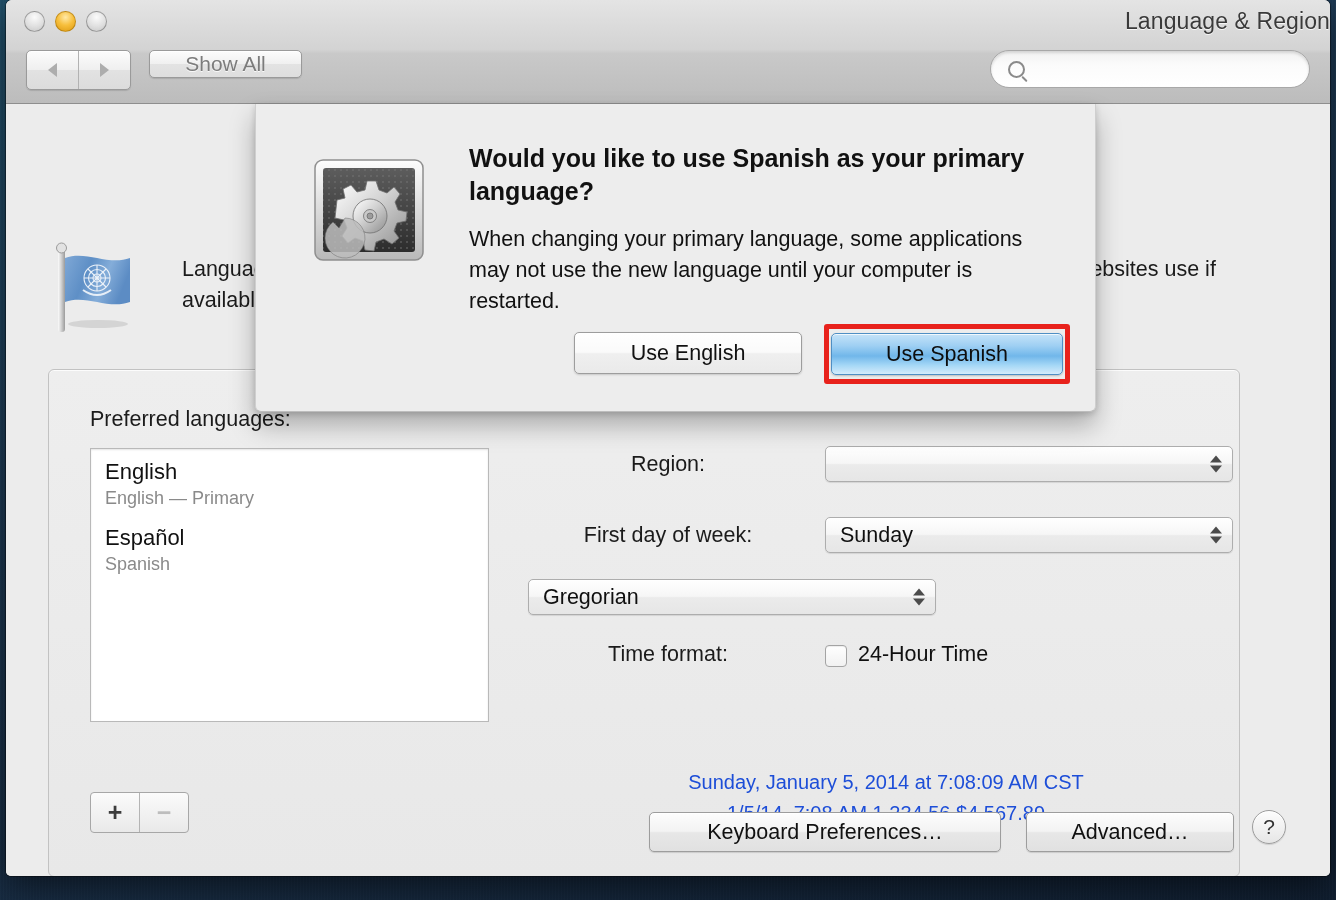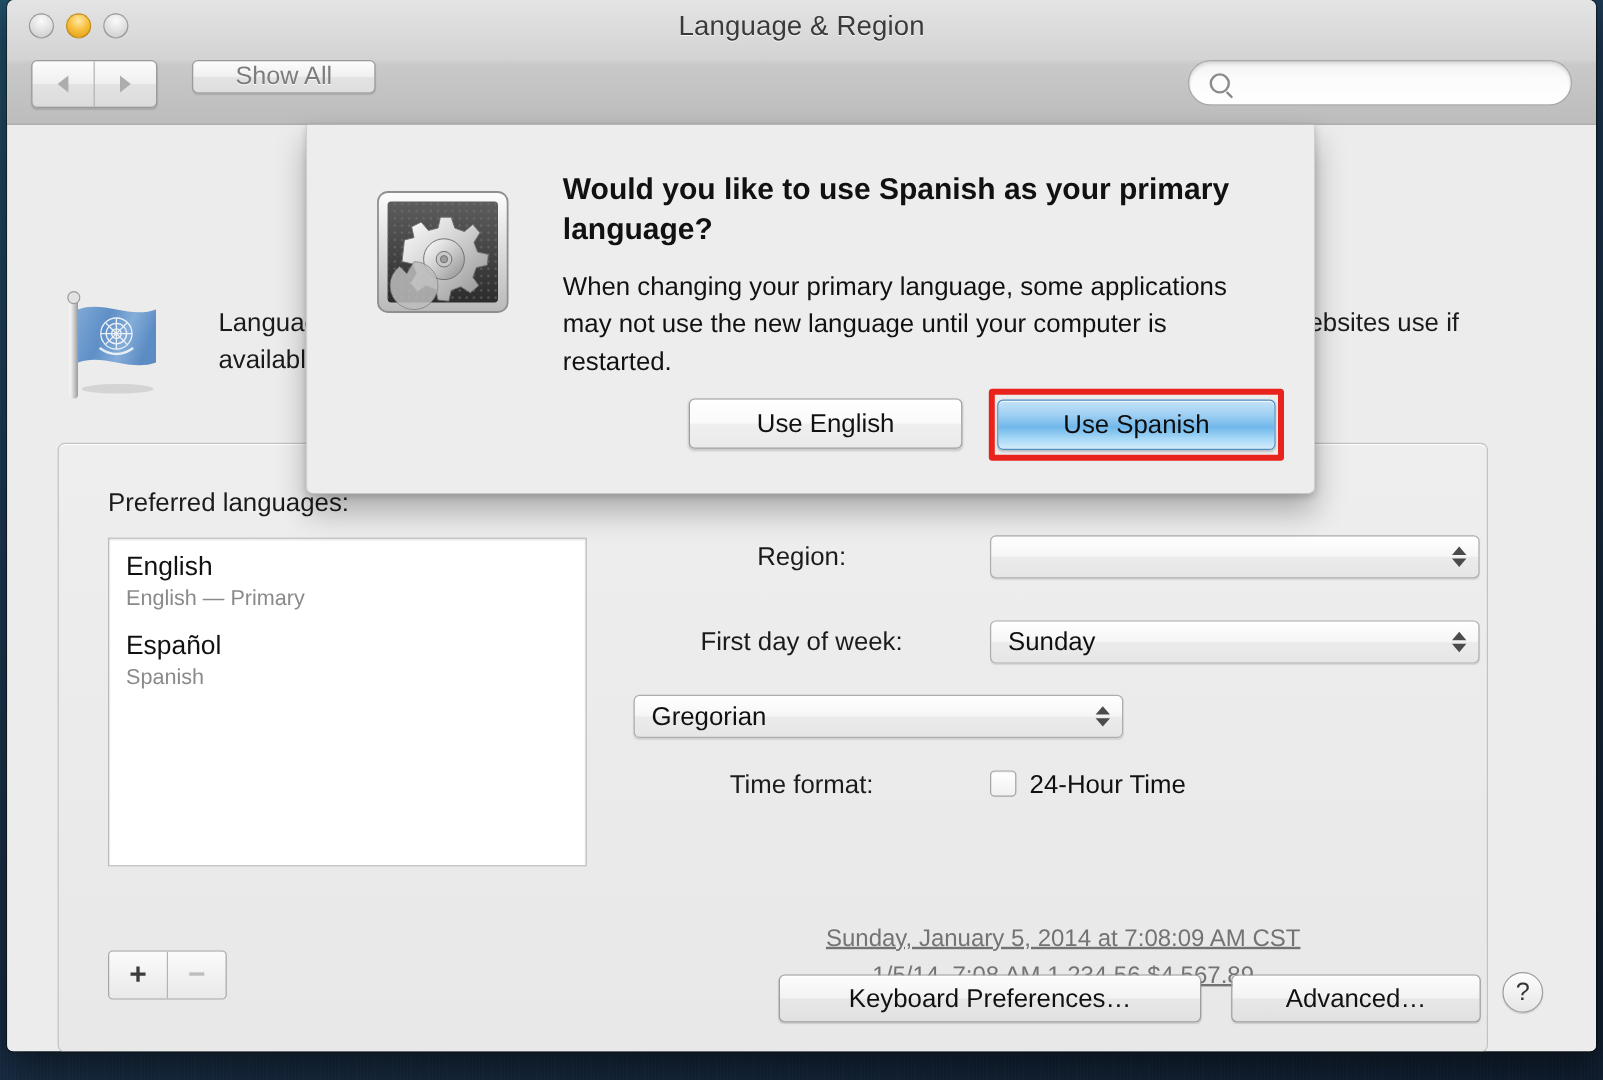--- a/index.html
+++ b/index.html
@@ -44,21 +44,21 @@
     position: relative;
     height: 104px;
     background: linear-gradient(to bottom, #e4e4e4 0%, #d3d3d3 48%, #c9c9c9 52%, #bcbcbc 100%);
     border-bottom: 1px solid #8e8e8e;
     box-sizing: border-box;
   }
   #titlebar .title {
     position: absolute;
     top: 8px;
     left: 0; right: 0;
-    text-align: center;
+    text-align: right;
     font-size: 23px;
     color: #3a3a3a;
     text-shadow: 0 1px 0 rgba(255,255,255,.75);
     letter-spacing: .1px;
   }
   .traffic {
     position: absolute;
     top: 11px;
     left: 18px;
     display: flex;
@@ -98,21 +98,21 @@
     align-items: center;
     justify-content: center;
   }
   #navseg .half + .half { border-left: 1px solid #b2b2b2; }
   .tri { width: 0; height: 0; }
   .tri.left  { border-top: 7px solid transparent; border-bottom: 7px solid transparent; border-right: 9px solid #adadad; }
   .tri.right { border-top: 7px solid transparent; border-bottom: 7px solid transparent; border-left: 9px solid #adadad; }
 
   #showall {
     position: absolute;
-    left: 154px;
+    left: 143px;
     top: 50px;
     width: 153px;
     height: 28px;
     border-radius: 5px;
     border: 1px solid #9a9a9a;
     background: linear-gradient(to bottom, #fcfcfc 0%, #f0f0f0 50%, #e3e3e3 51%, #dedede 100%);
     box-shadow: 0 1px 1px rgba(0,0,0,.12), inset 0 1px 0 rgba(255,255,255,.9);
     display: flex; align-items: center; justify-content: center;
     font-size: 21px;
     color: #7c7c7c;
@@ -264,23 +264,22 @@
     box-sizing: border-box;
   }
   .cbLabel { font-size: 21.5px; color: #101010; padding-left: 11px; }
 
   #previewLines {
     position: absolute;
     left: 520px; top: 663px;
     width: 720px;
     text-align: center;
     font-size: 20px;
-    color: #737373;
+    color: #1d4ed8;
     line-height: 31px;
-    text-decoration: underline;
   }
 
   
   .pushbtn {
     position: absolute;
     height: 40px;
     border: 1px solid #9d9d9d;
     border-radius: 5px;
     background: linear-gradient(to bottom, #fdfdfd 0%, #f3f3f3 48%, #e7e7e7 52%, #e1e1e1 100%);
     box-shadow: 0 1px 1px rgba(0,0,0,.13), inset 0 1px 0 #fff;
@@ -476,21 +475,21 @@
         <span>Gregorian</span>
         <span class="steppers">
           <span class="st-up"></span>
             <span class="st-dn"></span>
         </span>
       </div>
     </div>
 
     <div class="formrow" style="left:522px; top:538px;">
       <div class="formlabel">Time format:</div>
-      <div style="display:flex;align-items:flex-start;">
+      <div style="display:flex;align-items:flex-end;">
         <span class="checkbox"></span>
         <span class="cbLabel">24-Hour Time</span>
       </div>
     </div>
 
 
     <div id="previewLines">
       <div>Sunday, January 5, 2014 at 7:08:09 AM CST</div>
       <div>1/5/14, 7:08 AM    1,234.56    $4,567.89</div>
     </div>

